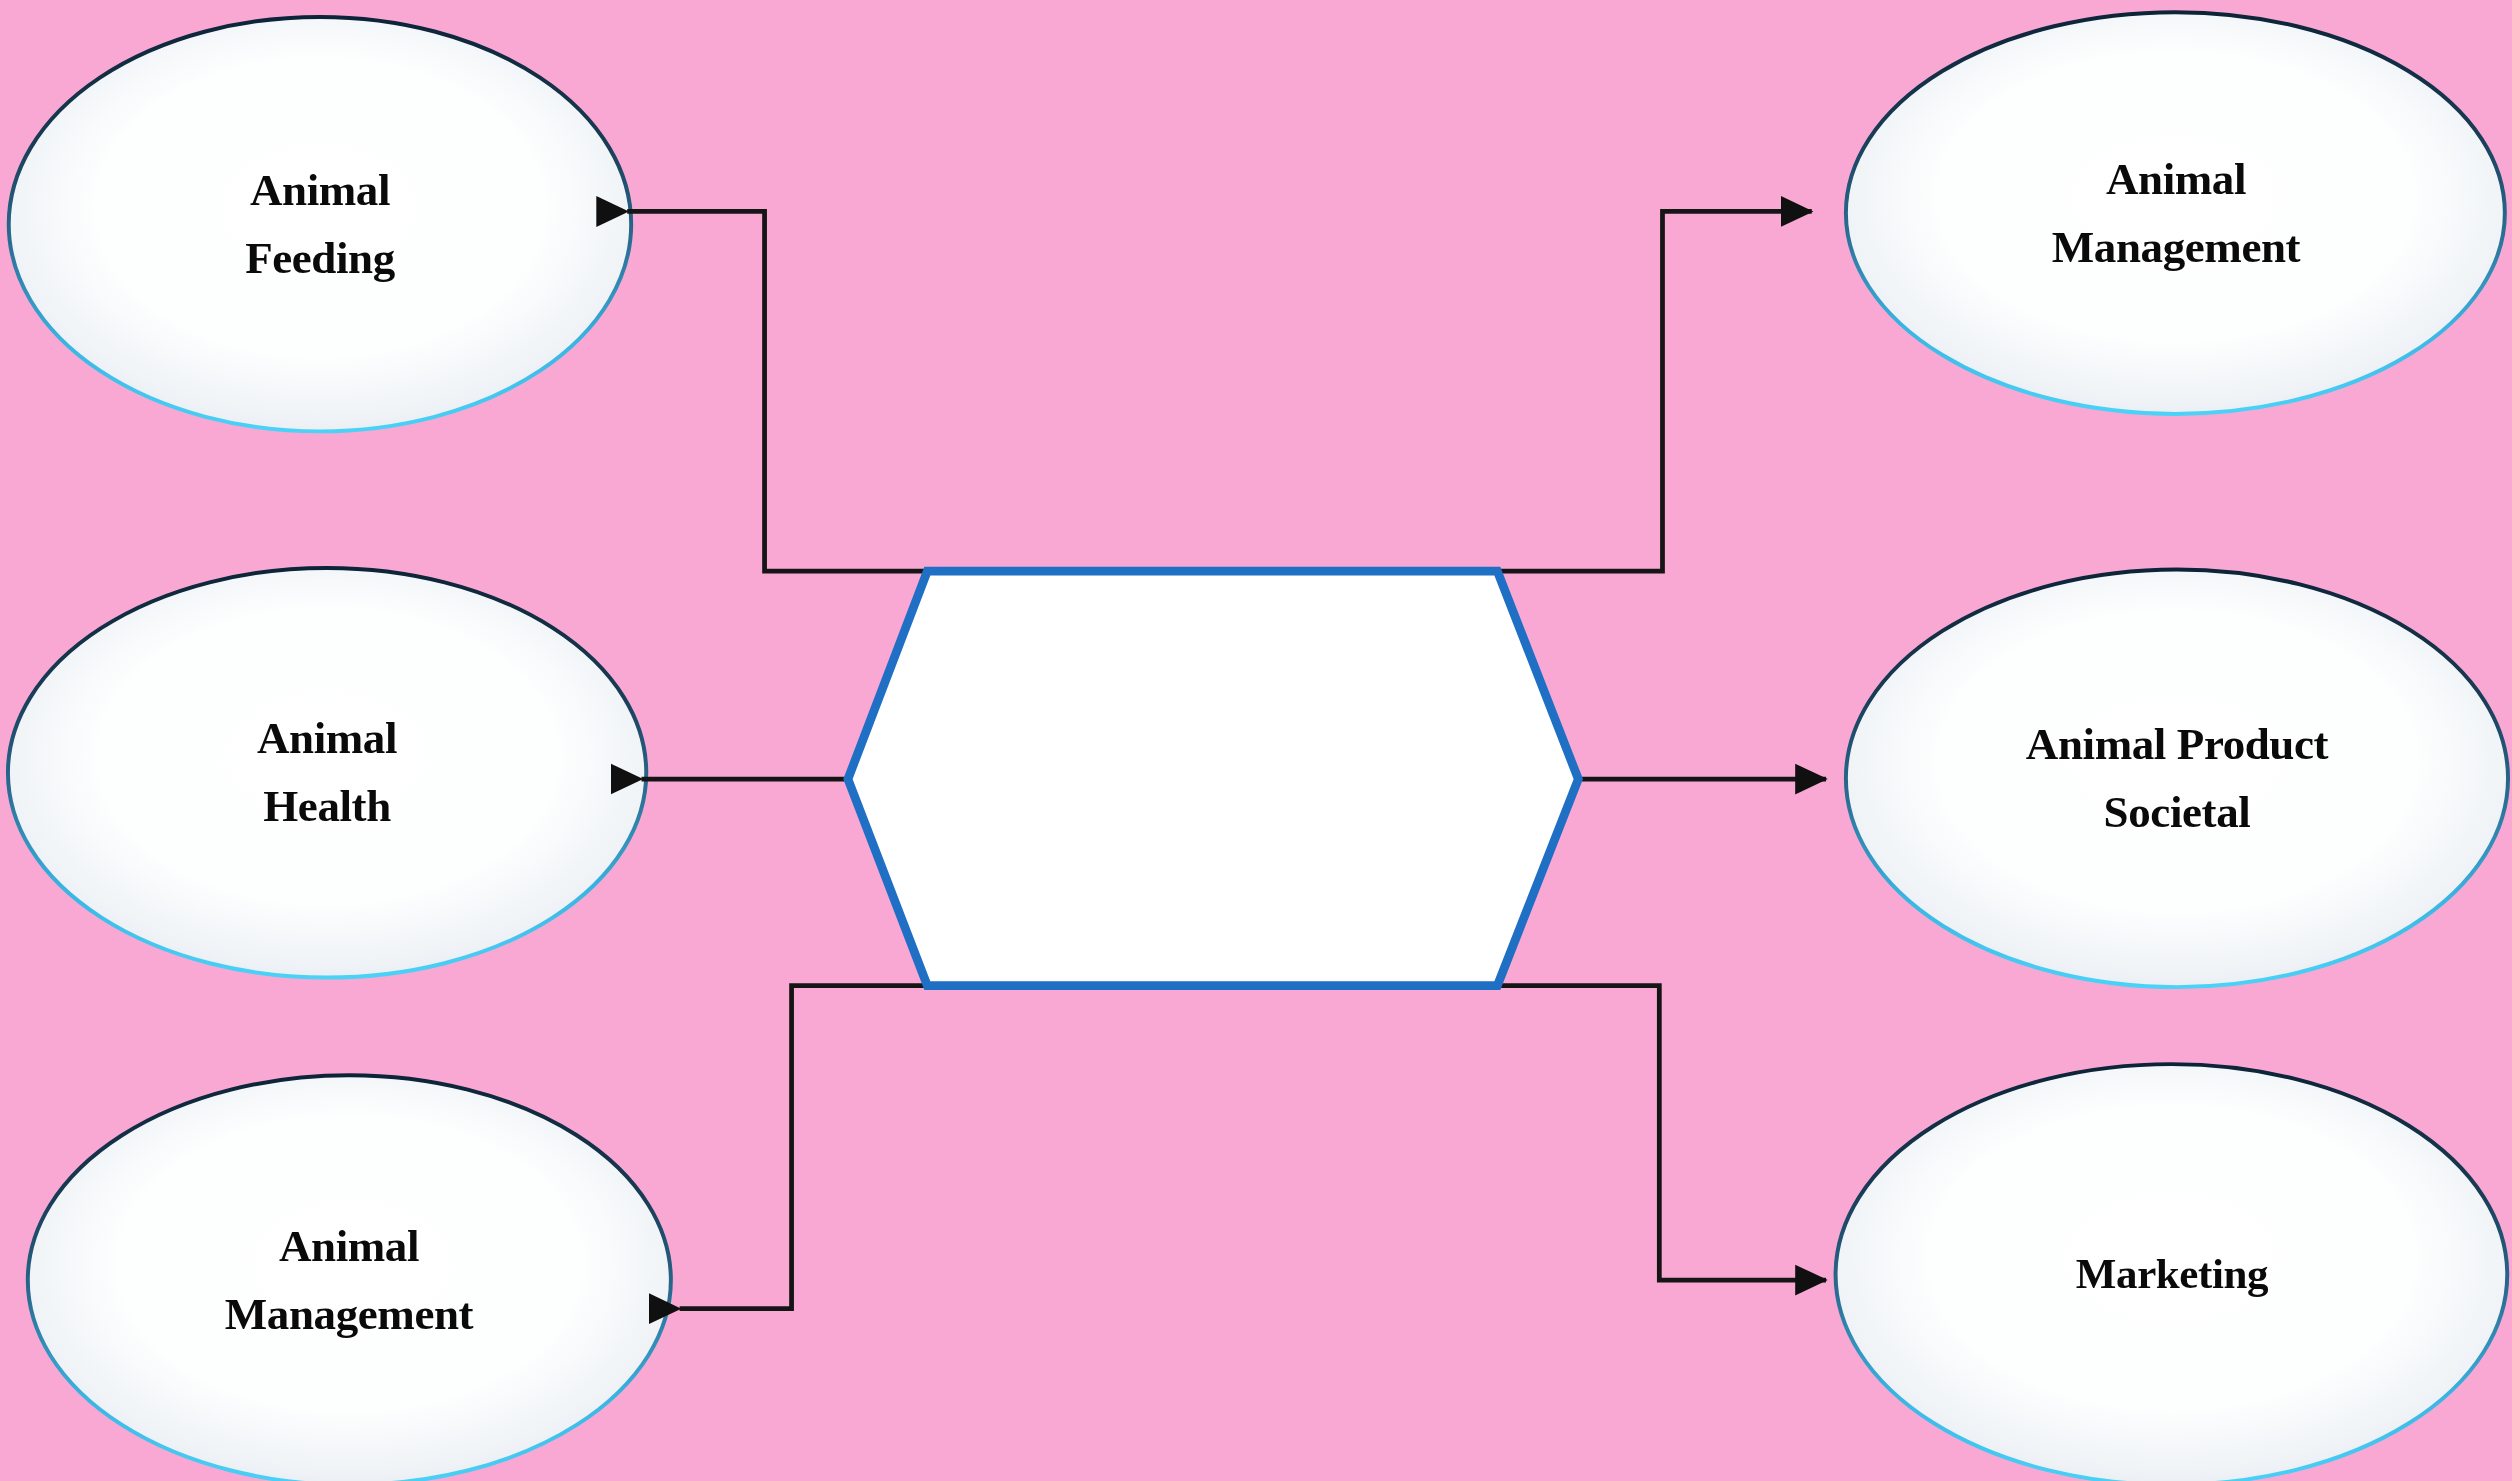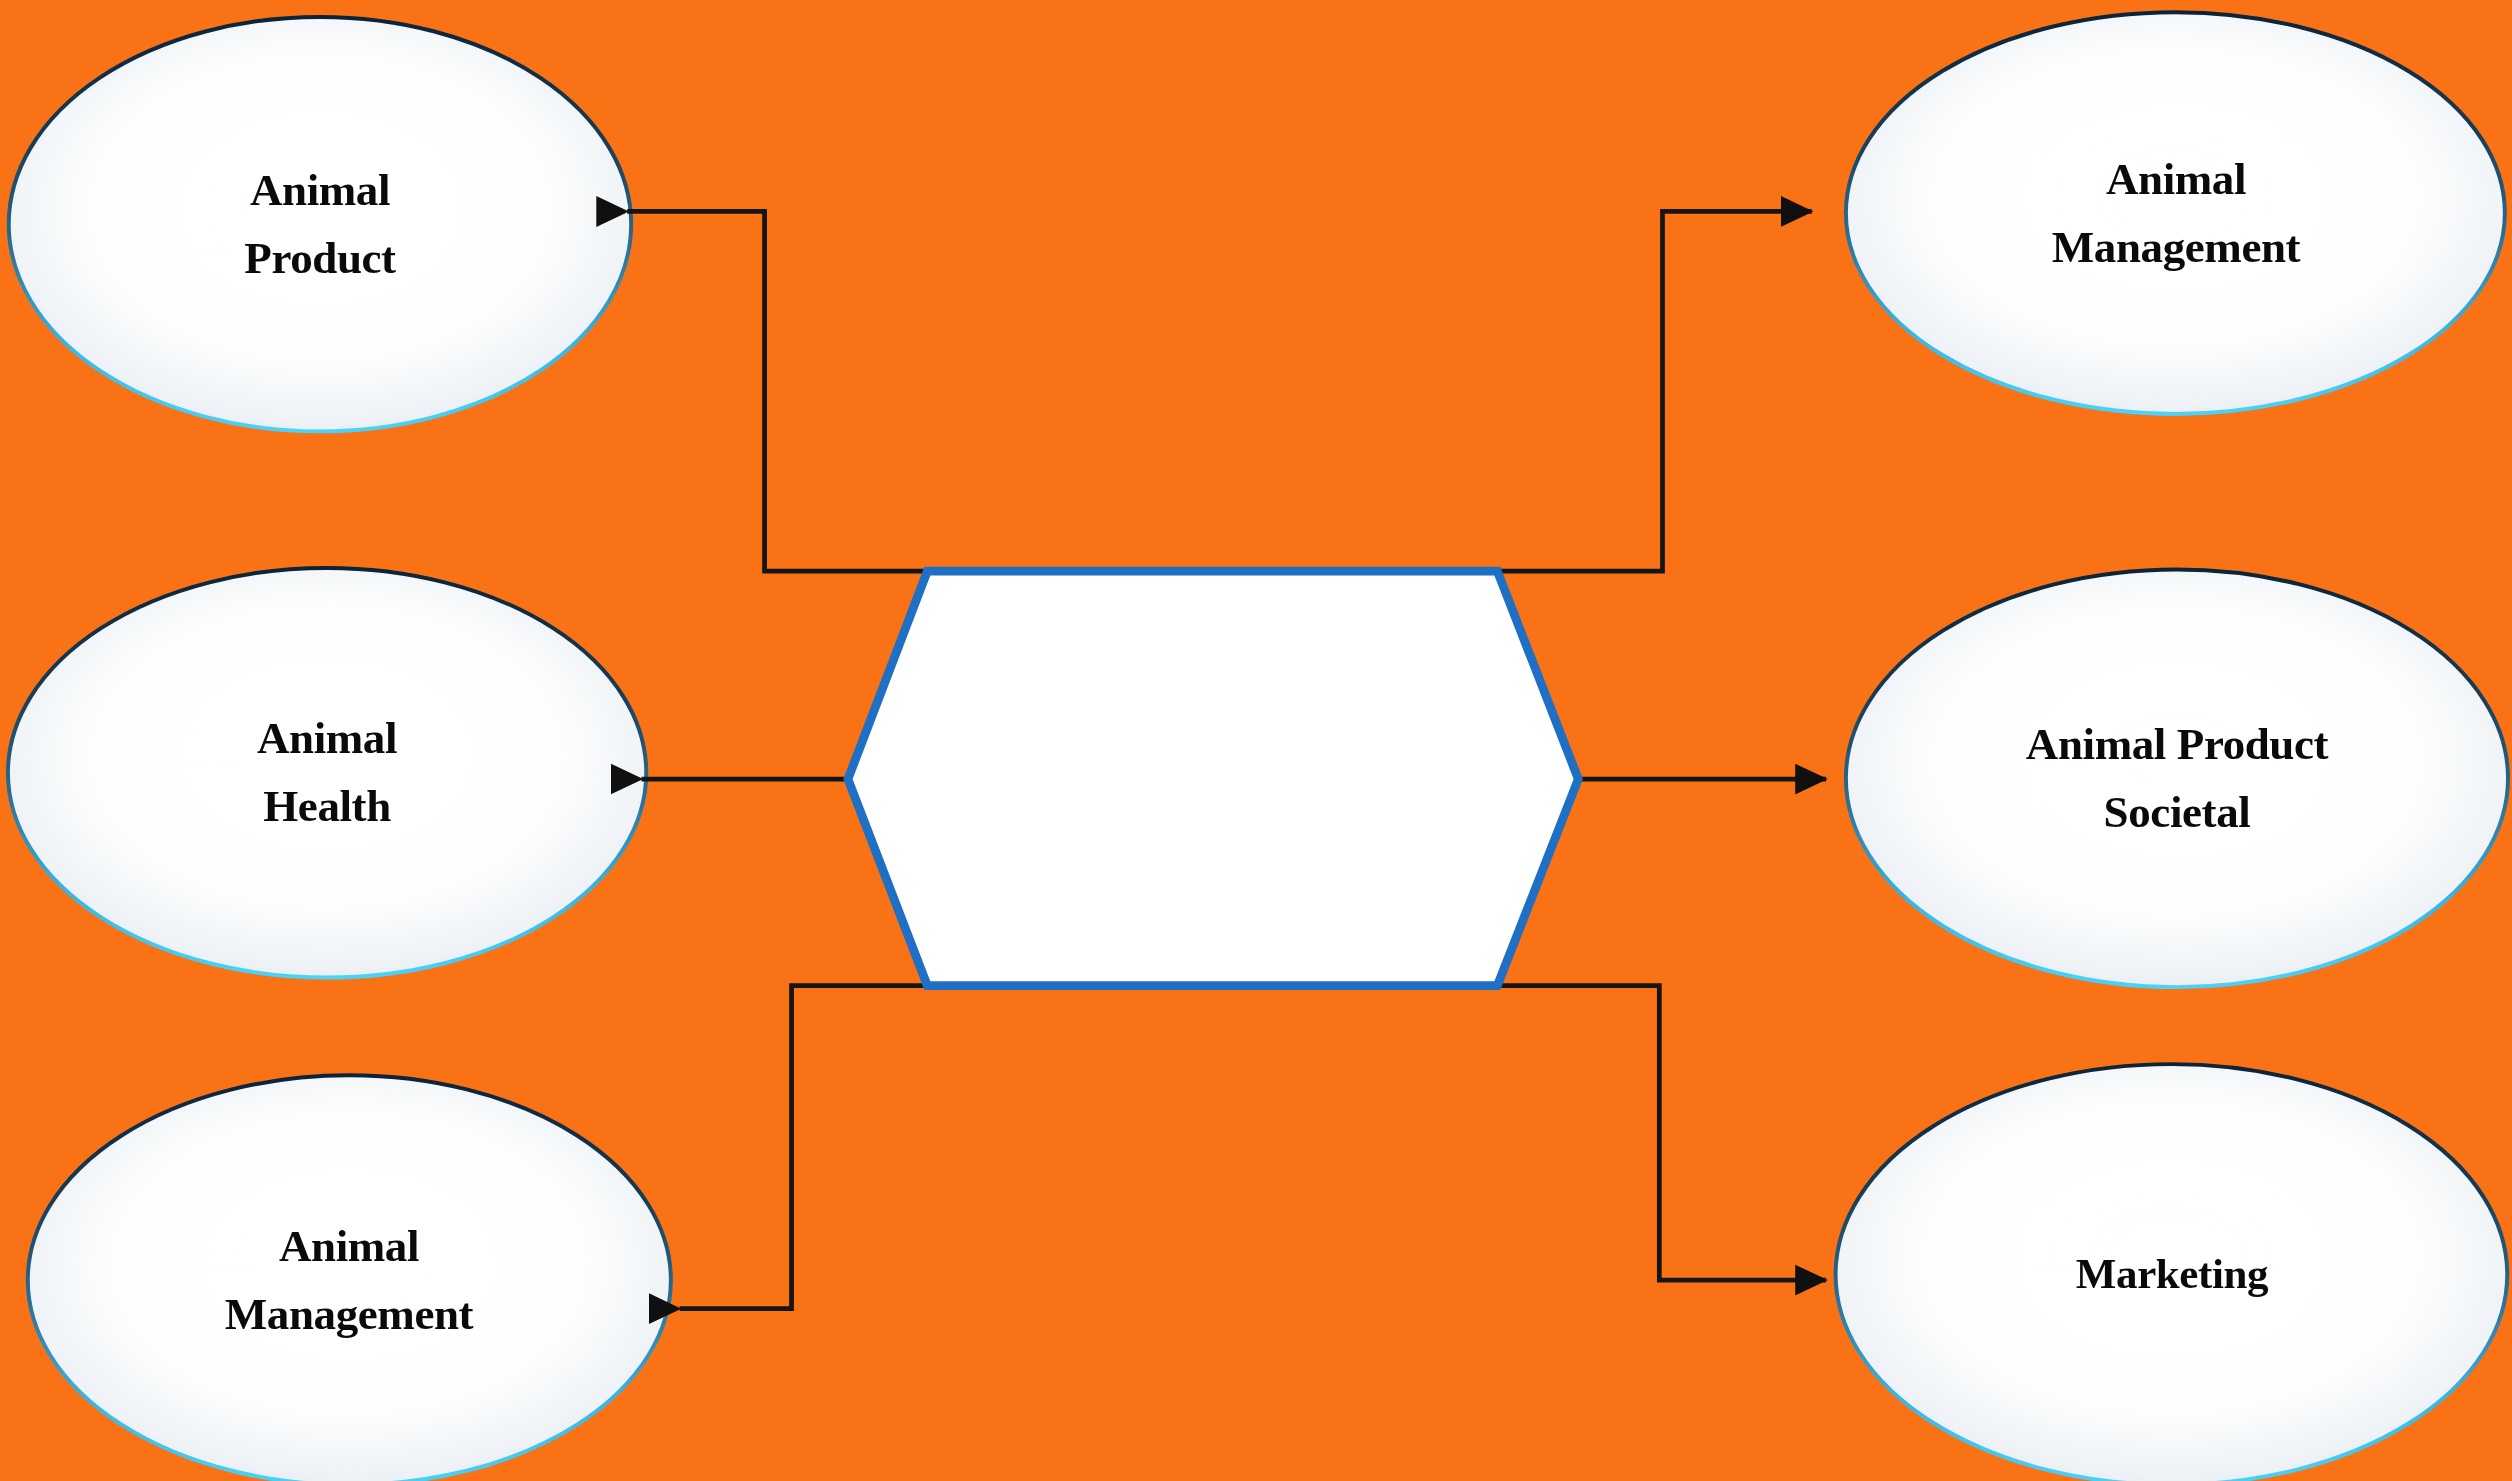--- a/index.html
+++ b/index.html
@@ -1,19 +1,19 @@
 <!DOCTYPE html>
 <html style="font-size:12.7px"><head>
 <meta charset="utf-8">
 <style>
   html,body{margin:0;padding:0;background:#ffffff;}
   #stage{
     position:relative;
     width:2512px;height:1482px;
-    background:#f97316;
+    background:#f9a8d4;
     overflow:hidden;
     font-family:"Liberation Serif","DejaVu Serif",serif;
   }
   #canvas{position:absolute;left:0;top:0;width:2512px;height:1482px;}
   .node-label{
     position:absolute;
     display:flex;
     flex-direction:column;
     align-items:center;
     justify-content:center;
@@ -87,21 +87,21 @@
 
     <path d="M 1886 1241 L 2090 1241 L 2090 1612 L 2300 1612" fill="none" stroke="#151515" stroke-width="6" marker-end="url(#arrowR)"></path>
 
     <g>
       <polygon points="1168,719 1886,719 1988,981 1886,1241 1168,1241 1068,981" fill="#ffffff" stroke="#1F6FC4" stroke-width="11" stroke-linejoin="miter"></polygon>
     </g>
   </svg>
 
   <div class="node-label ellipse-label" style="left:82px;top:121px;width:476px;height:206px;">
     <span class="ln">Animal</span>
-    <span class="ln">Product</span>
+    <span class="ln">Feeding</span>
   </div>
 
   <div class="node-label ellipse-label" style="left:89px;top:669px;width:476px;height:206px;">
     <span class="ln">Animal</span>
     <span class="ln">Health</span>
   </div>
 
   <div class="node-label ellipse-label" style="left:111px;top:1177px;width:476px;height:206px;">
     <span class="ln">Animal</span>
     <span class="ln">Management</span>

